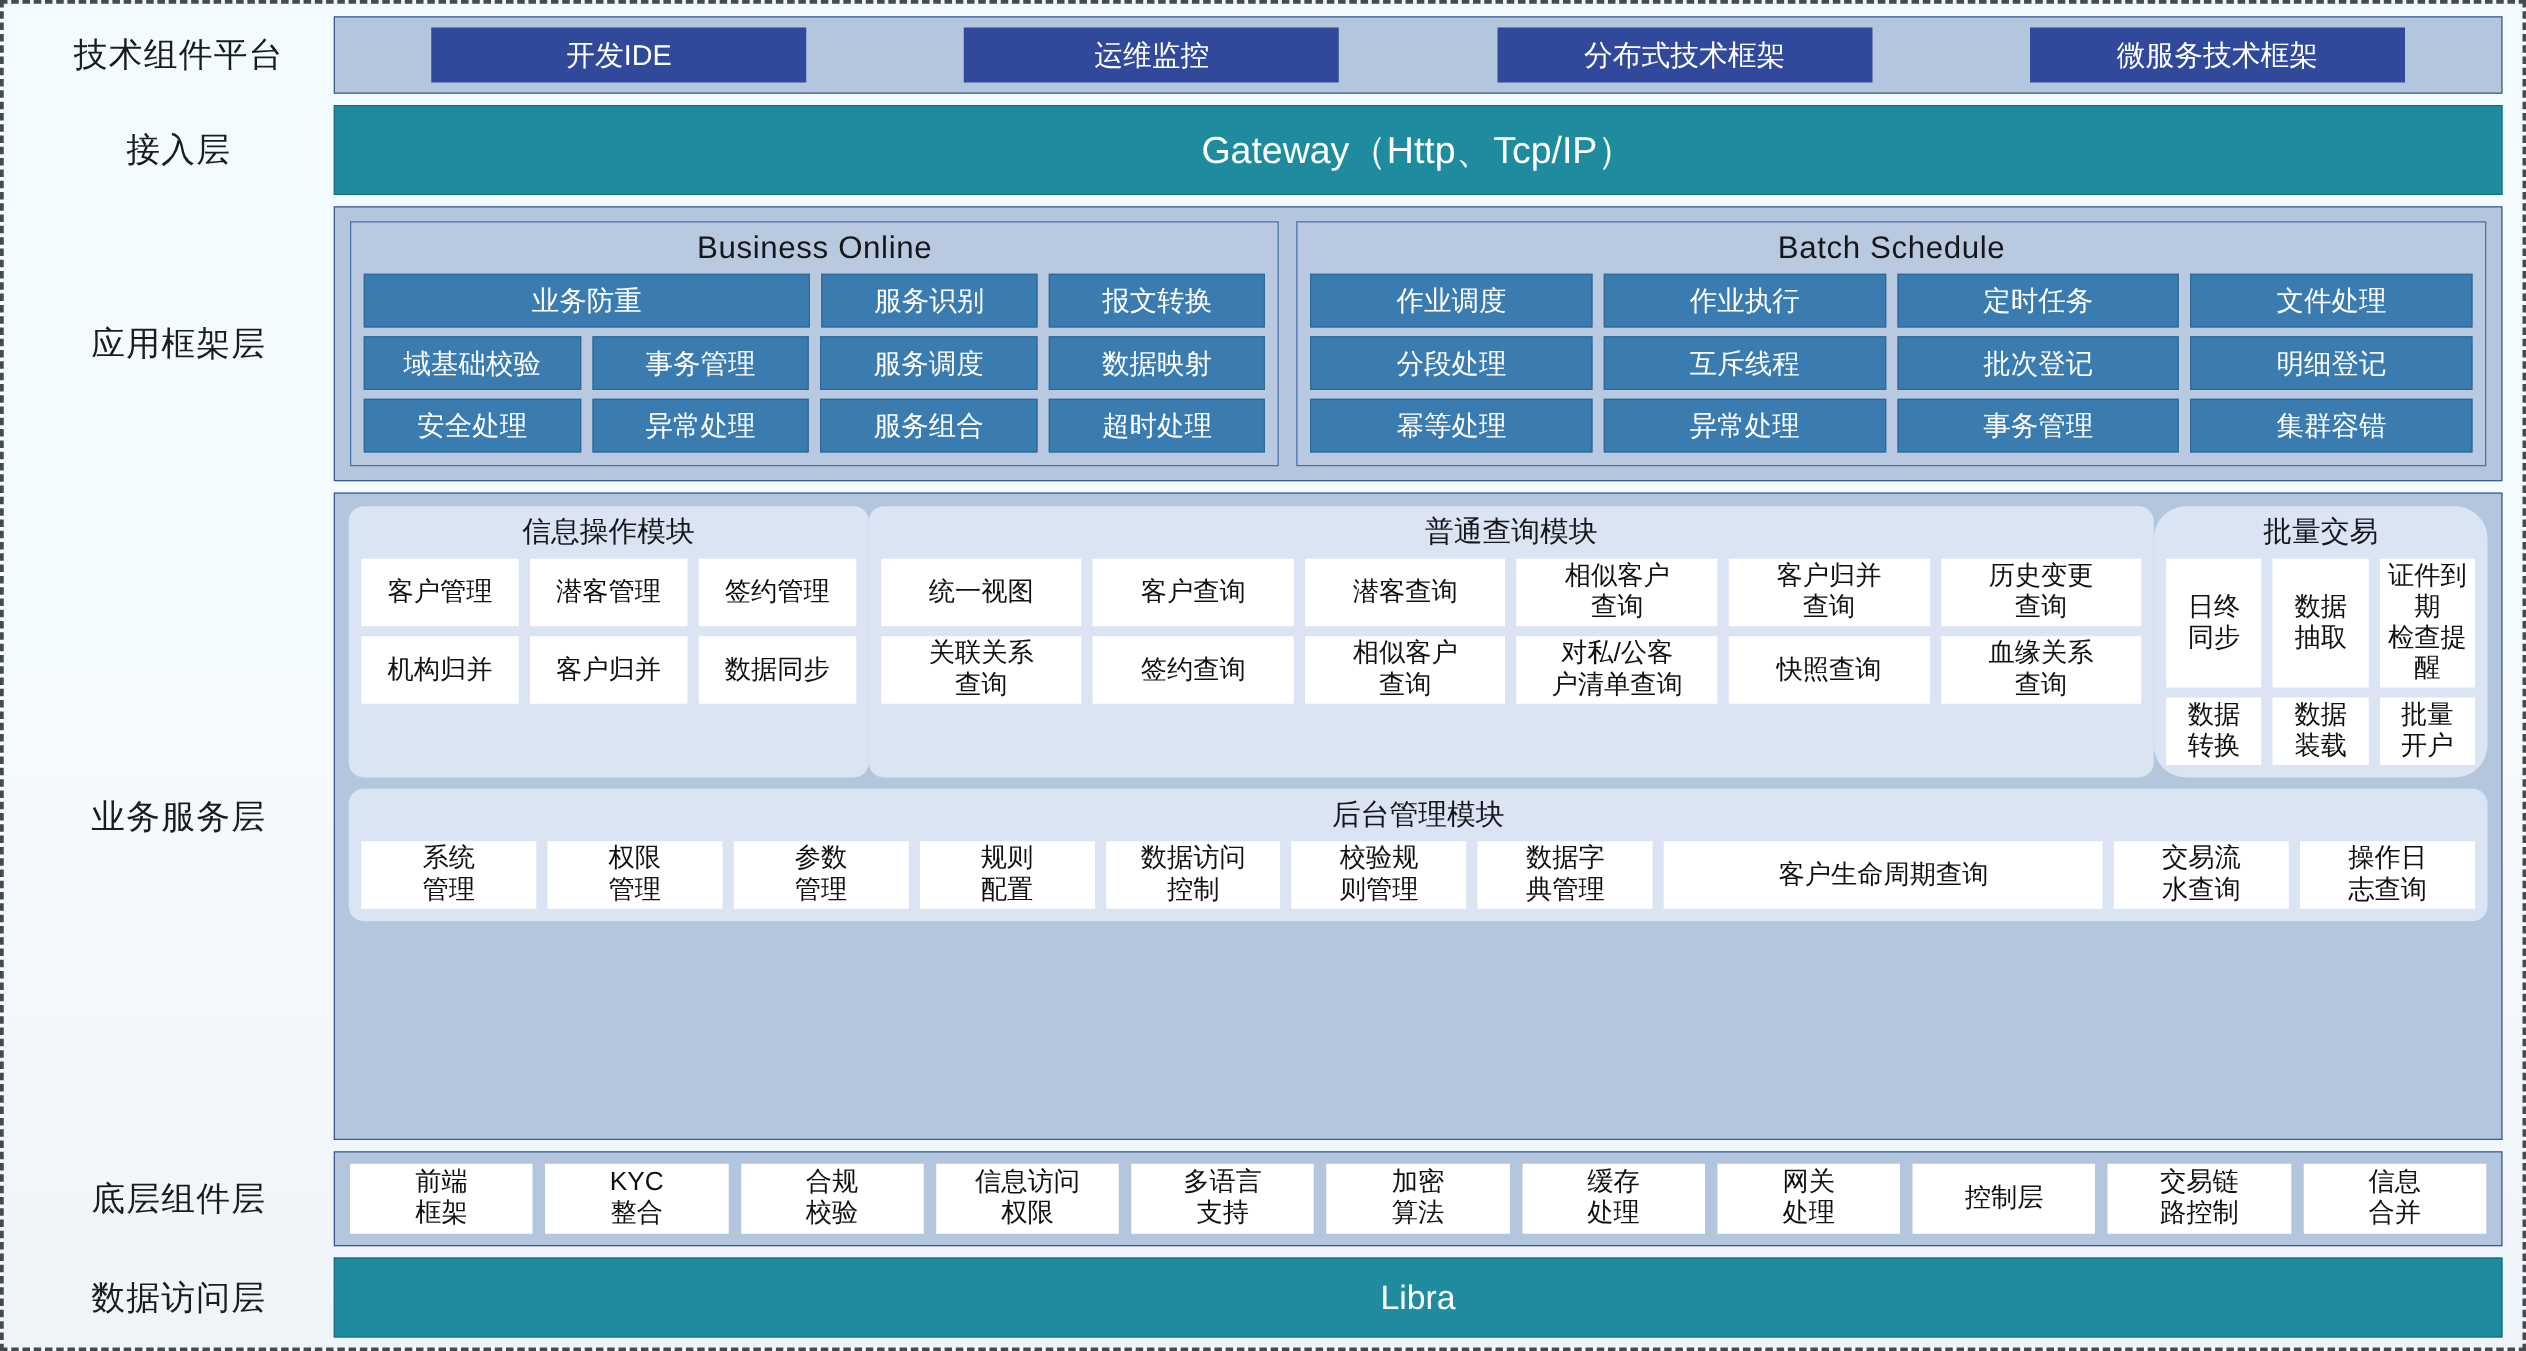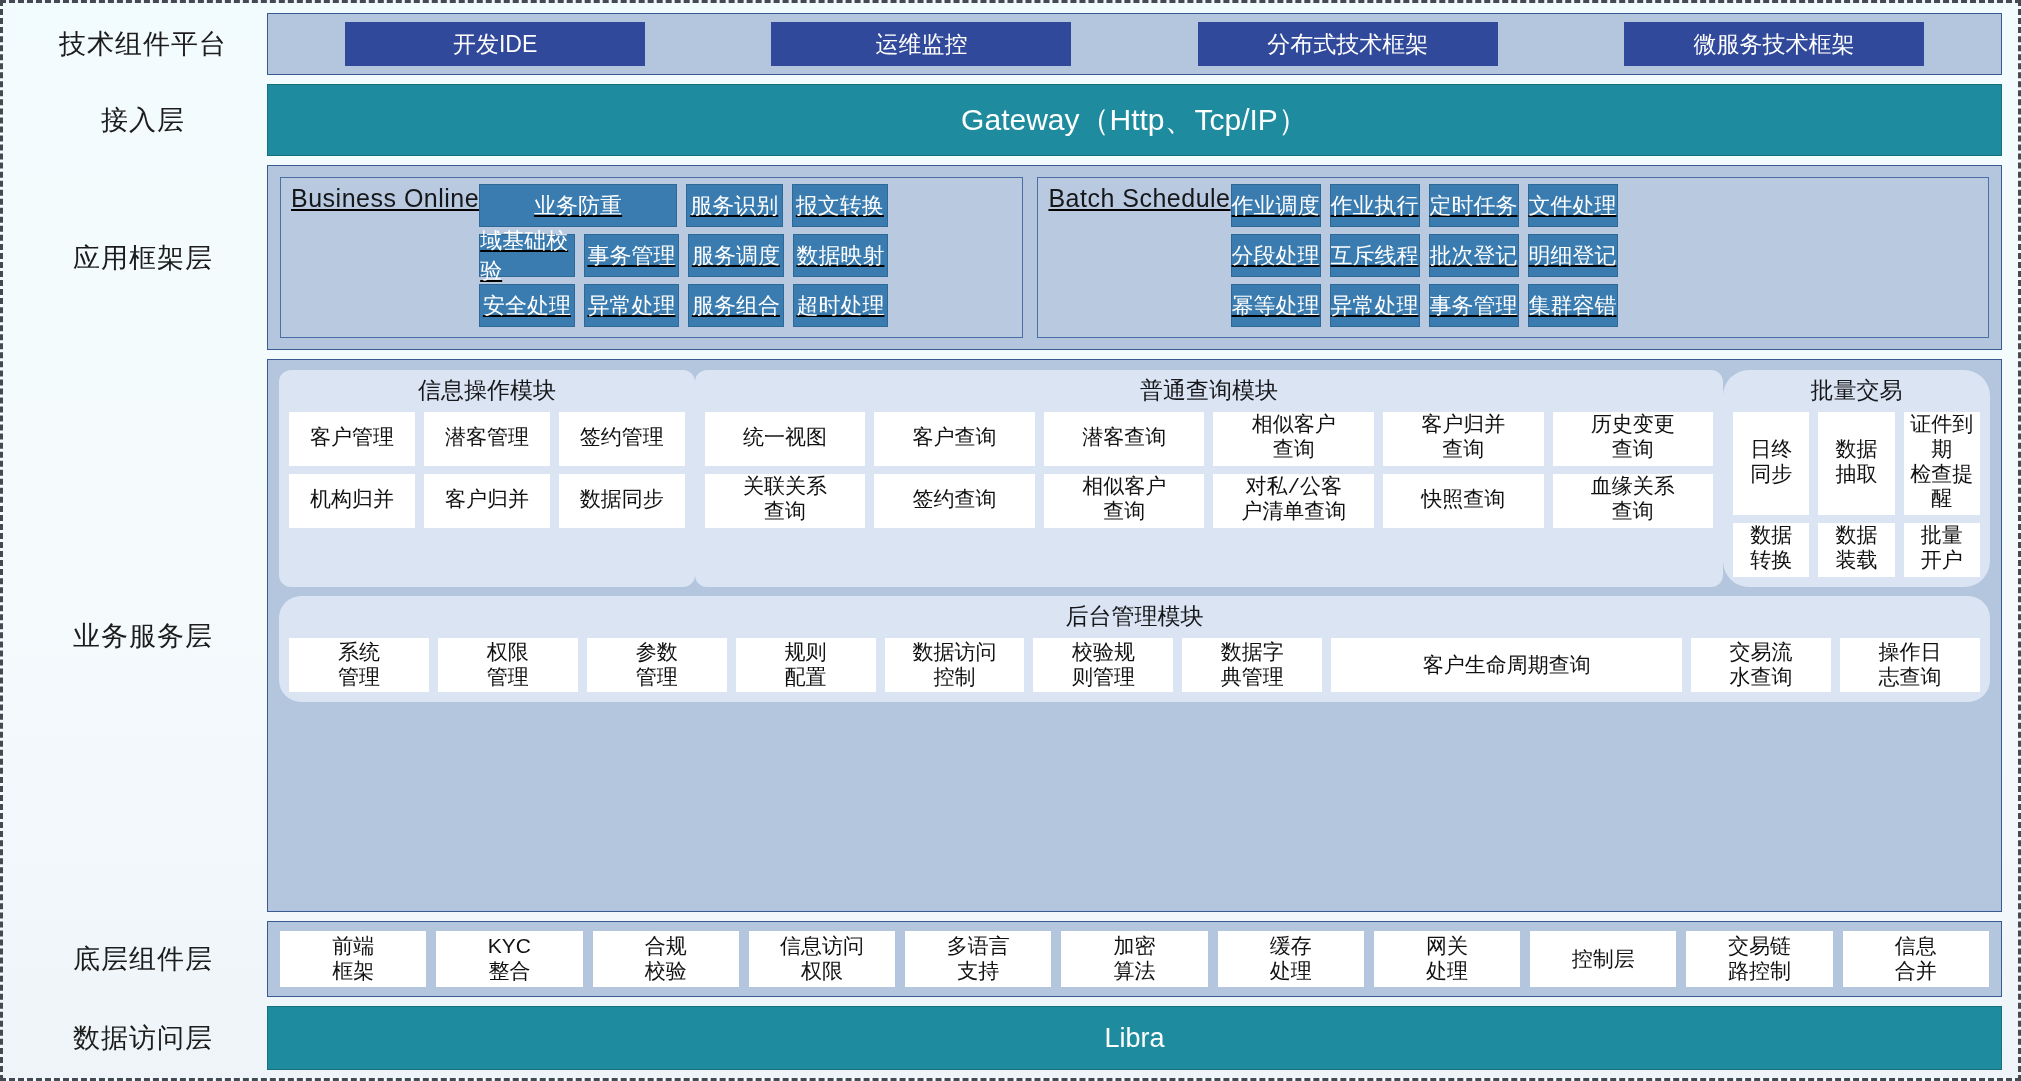--- a/index.html
+++ b/index.html
@@ -81,22 +81,21 @@
     border: 1px solid #3a5a93;
     display: flex;
     gap: 14px;
     padding: 11px 12px;
   }
   .fw-group {
     background: #b9cae0;
     border: 1px solid #4a6ea8;
     padding: 6px 10px 10px 10px;
     display: flex;
-    flex-direction: row;
-    text-decoration: underline;
+    flex-direction: column;
   }
   .fw-group.online { width: 43.5%; }
   .fw-group.batch { flex: 1; }
   .fw-title {
     text-align: center;
     font-size: 25px;
     color: #16171a;
     margin-bottom: 6px;
     letter-spacing: .5px;
   }
@@ -118,32 +117,32 @@
   
   .biz-band {
     flex: 1;
     background: #b3c6de;
     border: 1px solid #3a5a93;
     padding: 10px 11px;
     display: flex;
     flex-direction: column;
     gap: 9px;
   }
-  .biz-top { display: flex; gap: 0; font-family: Liberation Mono, monospace; }
+  .biz-top { display: flex; gap: 0; }
   .biz-mod {
     background: #dbe4f3;
     border-radius: 12px;
     padding: 5px 10px 10px 10px;
     display: flex;
     flex-direction: column;
   }
   .biz-mod.info { width: 24.3%; }
   .biz-mod.query { flex: 1; }
   .biz-mod.batchtx { width: 15.6%; border-radius: 26px; }
-  .biz-mod.backend { width: 100%; border-radius: 22px; }
+  .biz-mod.backend { width: 100%; }
   .mod-title {
     text-align: center;
     font-size: 23px;
     color: #16171a;
     margin-bottom: 6px;
   }
   .mod-grid { display: flex; flex-direction: column; gap: 8px; }
   .mod-line { display: flex; gap: 9px; }
   .mod-cell {
     background: #ffffff;

